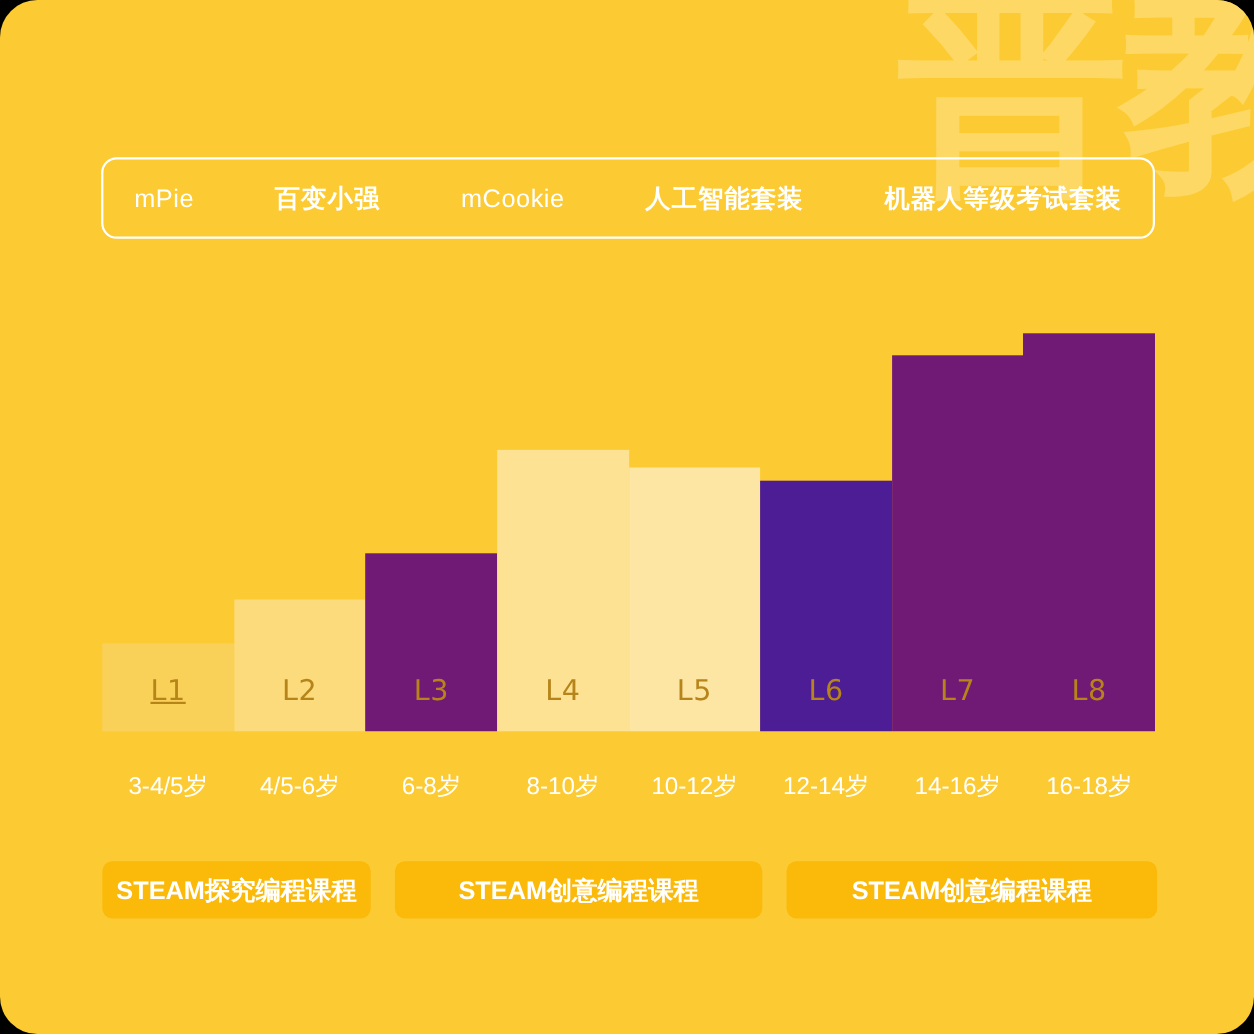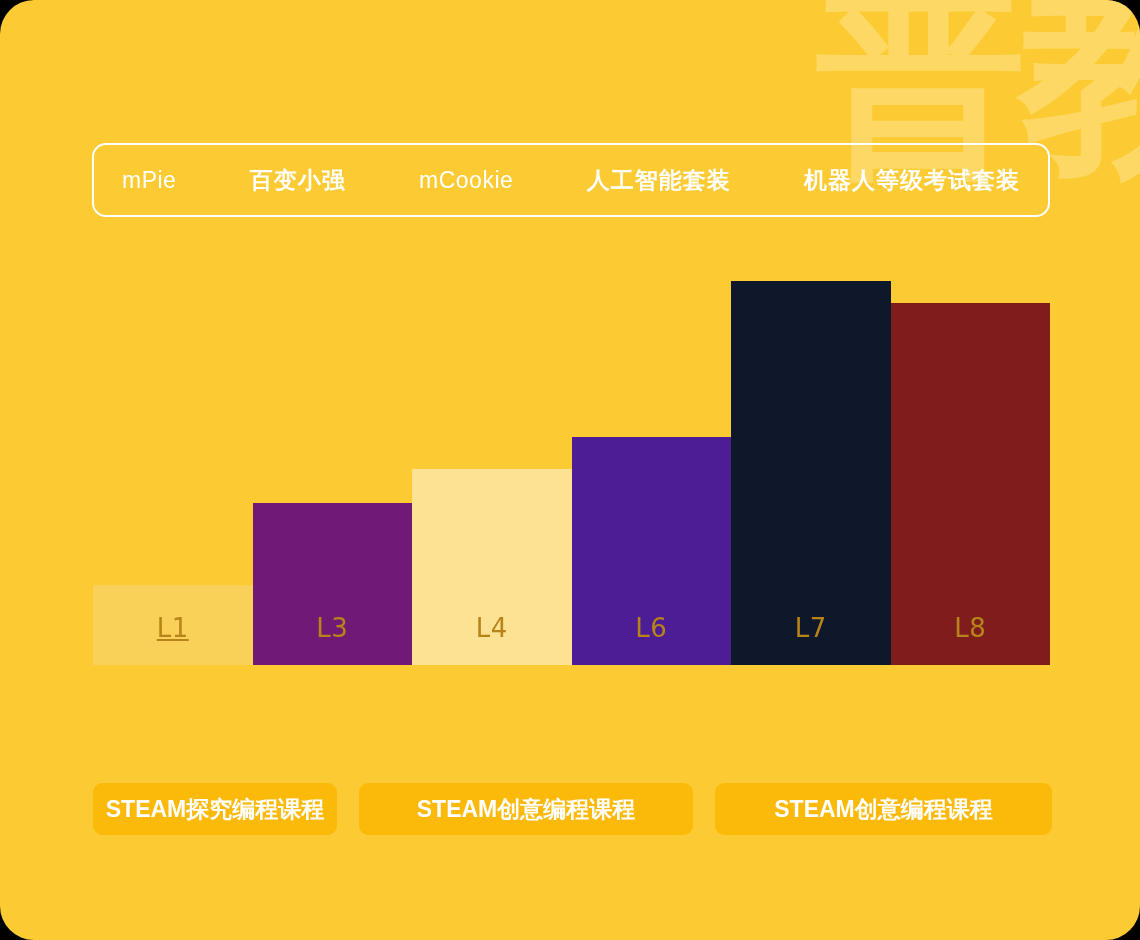--- a/index.html
+++ b/index.html
@@ -128,39 +128,55 @@
     <div class="tab cjk">百变小强</div>
     <div class="tab">mCookie</div>
     <div class="tab cjk">人工智能套装</div>
     <div class="tab cjk">机器人等级考试套装</div>
   </div>
 
   <div id="chart">
     <div class="bar" style="height: 80px; background: rgb(249, 209, 89);">
       <span class="bar-label" style="color: rgb(183, 132, 26); text-decoration: underline;">L1</span>
     </div>
+    <div class="bar" style="height: 120px; background: rgb(251, 219, 123);">
+      <span class="bar-label" style="color: rgb(183, 132, 26);">L2</span>
+    </div>
     <div class="bar" style="height: 162px; background: #701a75;">
       <span class="bar-label" style="color: rgb(183, 132, 26);">L3</span>
     </div>
-    <div class="bar" style="height: 196px; background: rgb(253, 226, 148);">
+    <div class="bar" style="height: 256px; background: rgb(253, 226, 148);">
       <span class="bar-label" style="color: rgb(183, 132, 26);">L4</span>
+    </div>
+    <div class="bar" style="height: 240px; background: rgb(253, 230, 163);">
+      <span class="bar-label" style="color: rgb(183, 132, 26);">L5</span>
     </div>
     <div class="bar" style="height: 228px; background: #4c1d95;">
       <span class="bar-label" style="color: rgb(183, 132, 26);">L6</span>
     </div>
-    <div class="bar" style="height: 384px; background: #0f172a;">
+    <div class="bar" style="height: 342px; background: #701a75;">
       <span class="bar-label" style="color: rgb(183, 132, 26);">L7</span>
     </div>
-    <div class="bar" style="height: 362px; background: #7f1d1d;">
+    <div class="bar" style="height: 362px; background: #701a75;">
       <span class="bar-label" style="color: rgb(183, 132, 26);">L8</span>
     </div>
   </div>
 
   <div id="baseline" style="background: rgb(252, 203, 52);"></div>
 
+  <div id="ages">
+    <div class="age" style="color: rgb(255, 255, 255);">3-4/5岁</div>
+    <div class="age" style="color: rgb(255, 255, 255);">4/5-6岁</div>
+    <div class="age" style="color: rgb(255, 255, 255);">6-8岁</div>
+    <div class="age" style="color: rgb(255, 255, 255);">8-10岁</div>
+    <div class="age" style="color: rgb(255, 255, 255);">10-12岁</div>
+    <div class="age" style="color: rgb(255, 255, 255);">12-14岁</div>
+    <div class="age" style="color: rgb(255, 255, 255);">14-16岁</div>
+    <div class="age" style="color: rgb(255, 255, 255);">16-18岁</div>
+  </div>
 
   <div id="pills">
     <div class="pill" id="pill-0" style="background: rgb(251, 185, 10); color: rgb(255, 255, 255);">STEAM探究编程课程</div>
     <div class="pill-gap"></div>
     <div class="pill" id="pill-1" style="background: rgb(251, 185, 10); color: rgb(255, 255, 255);">STEAM创意编程课程</div>
     <div class="pill-gap"></div>
     <div class="pill" id="pill-2" style="background: rgb(251, 185, 10); color: rgb(255, 255, 255);">STEAM创意编程课程</div>
   </div>
 
 </div>

